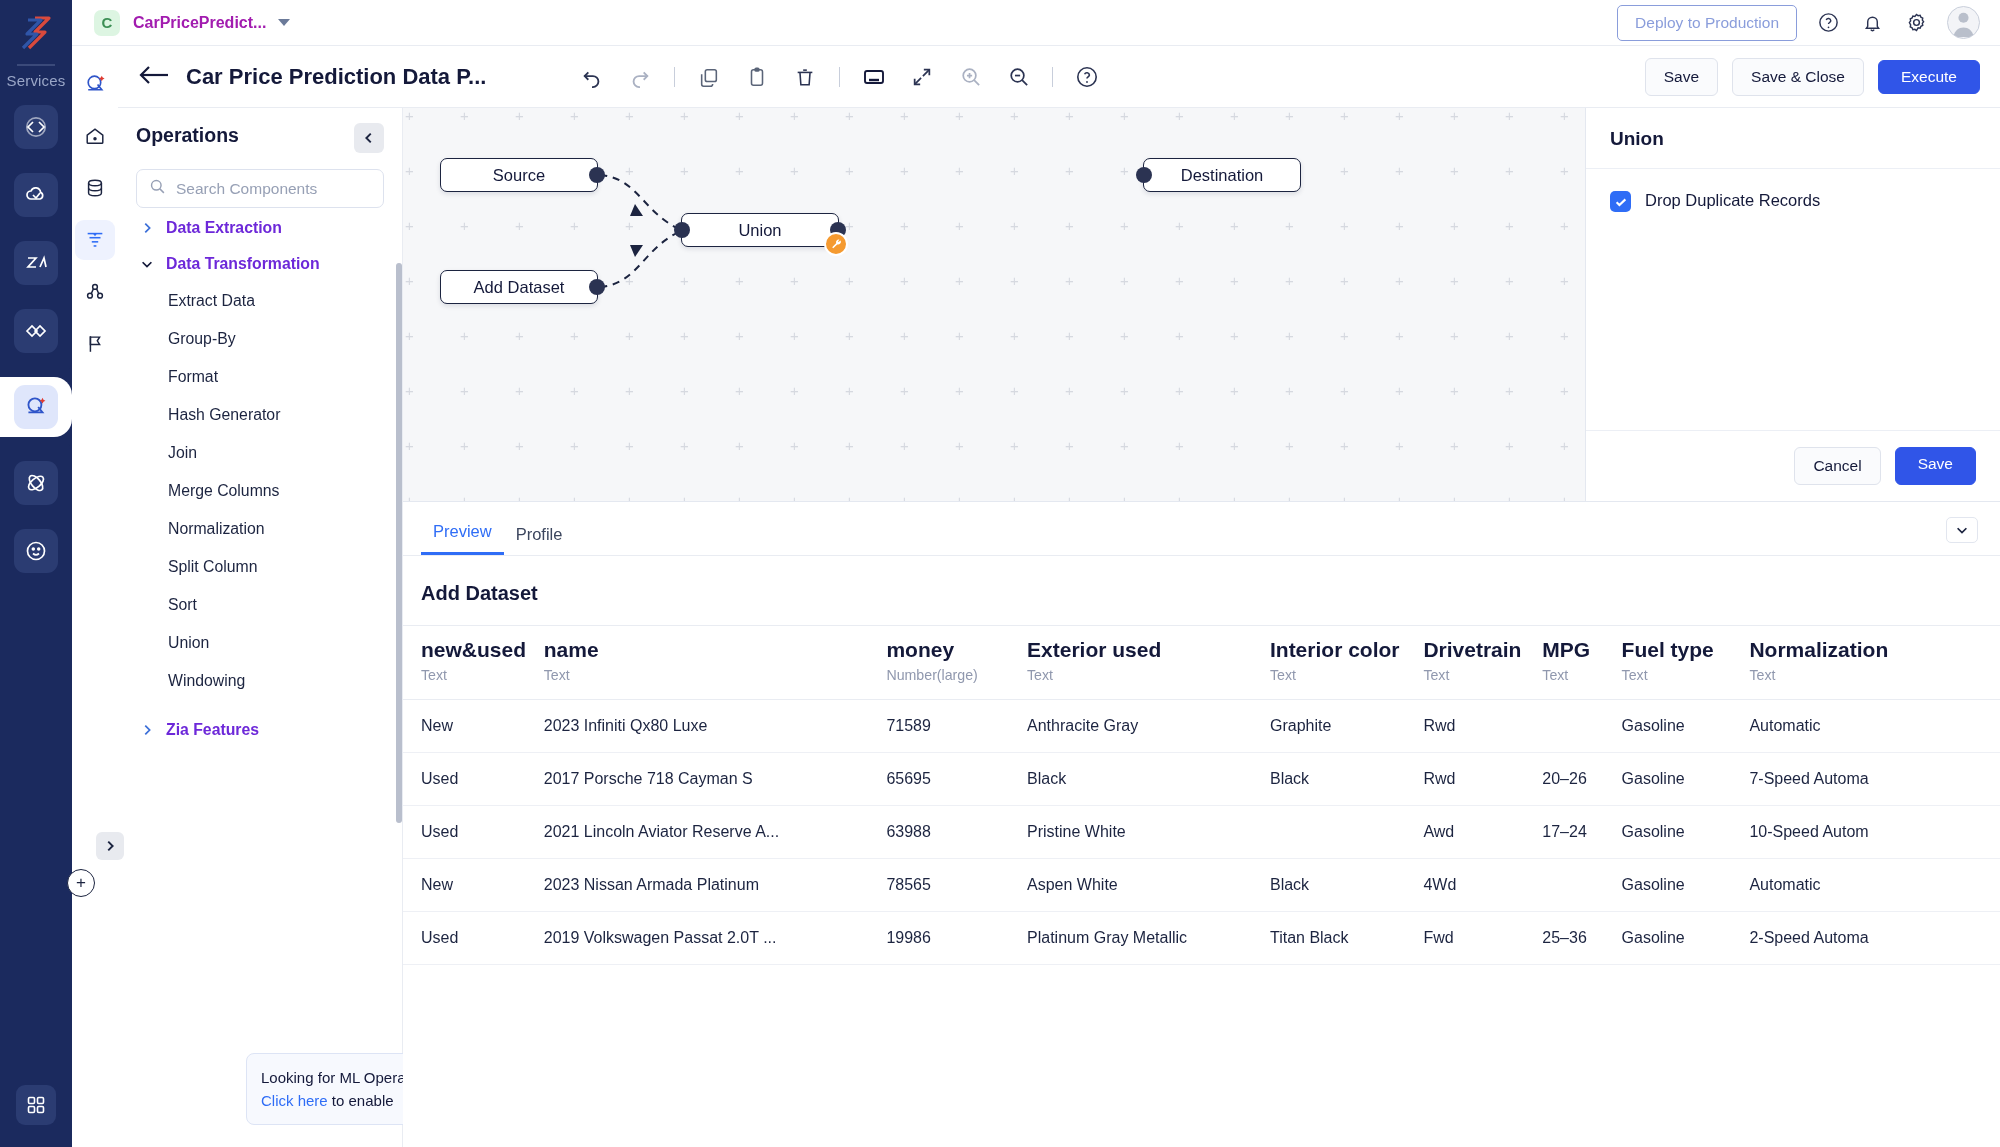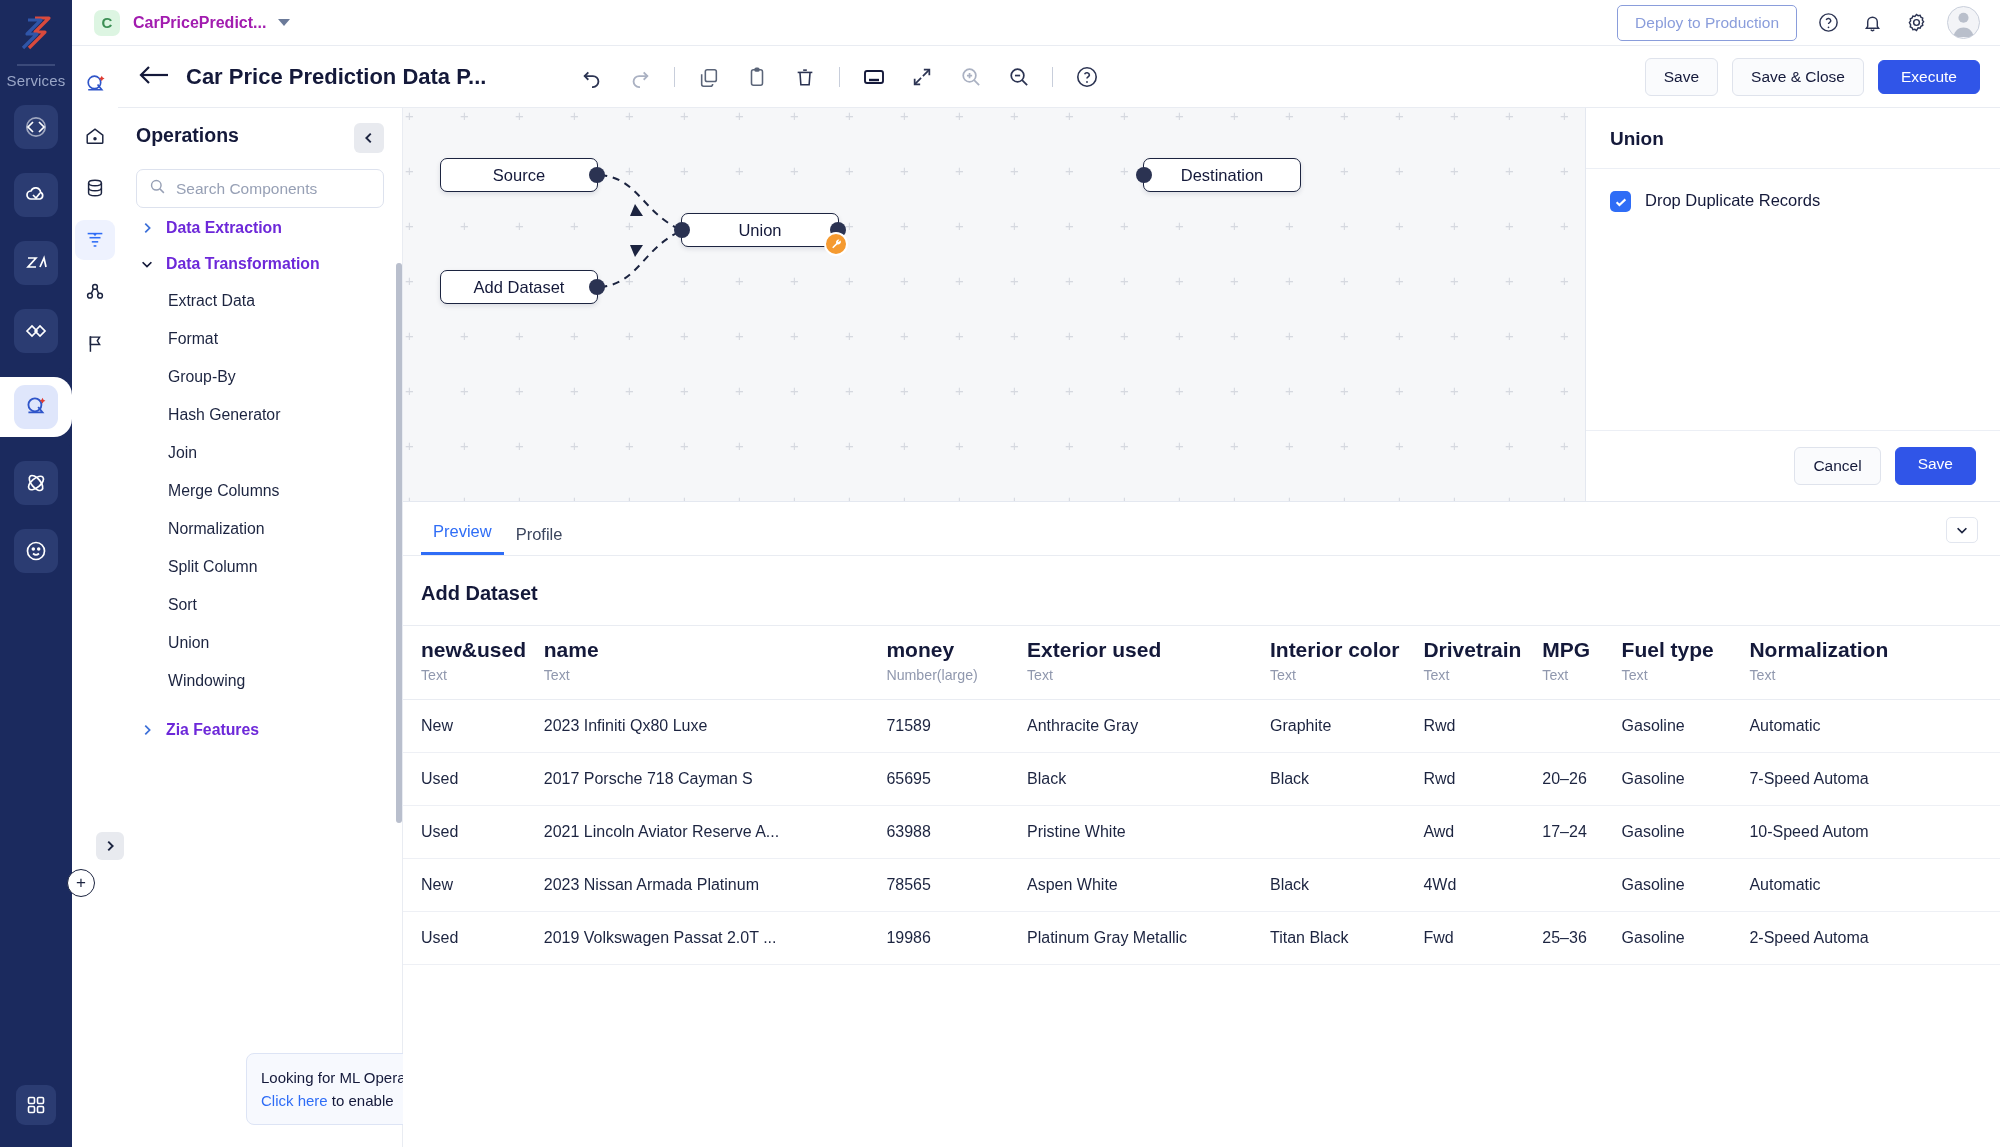--- a/index.html
+++ b/index.html
@@ -499,22 +499,22 @@
           </svg>
         <span>Data Extraction</span>
       </div>
       <div class="grp">
         <svg width="14" height="14" viewBox="0 0 16 16" fill="none" stroke="#14193a" stroke-width="2">
           <path d="M3 6l5 5 5-5"></path>
           </svg>
         <span>Data Transformation</span>
       </div>
       <div class="op-item">Extract Data</div>
+      <div class="op-item">Group-By</div>
       <div class="op-item">Format</div>
-      <div class="op-item">Group-By</div>
       <div class="op-item">Hash Generator</div>
       <div class="op-item">Join</div>
       <div class="op-item">Merge Columns</div>
       <div class="op-item">Normalization</div>
       <div class="op-item">Split Column</div>
       <div class="op-item">Sort</div>
       <div class="op-item">Union</div>
       <div class="op-item">Windowing</div>
       <div class="grp" style="margin-top:12px">
         <svg width="14" height="14" viewBox="0 0 16 16" fill="none" stroke="#3c6fd8" stroke-width="2">

